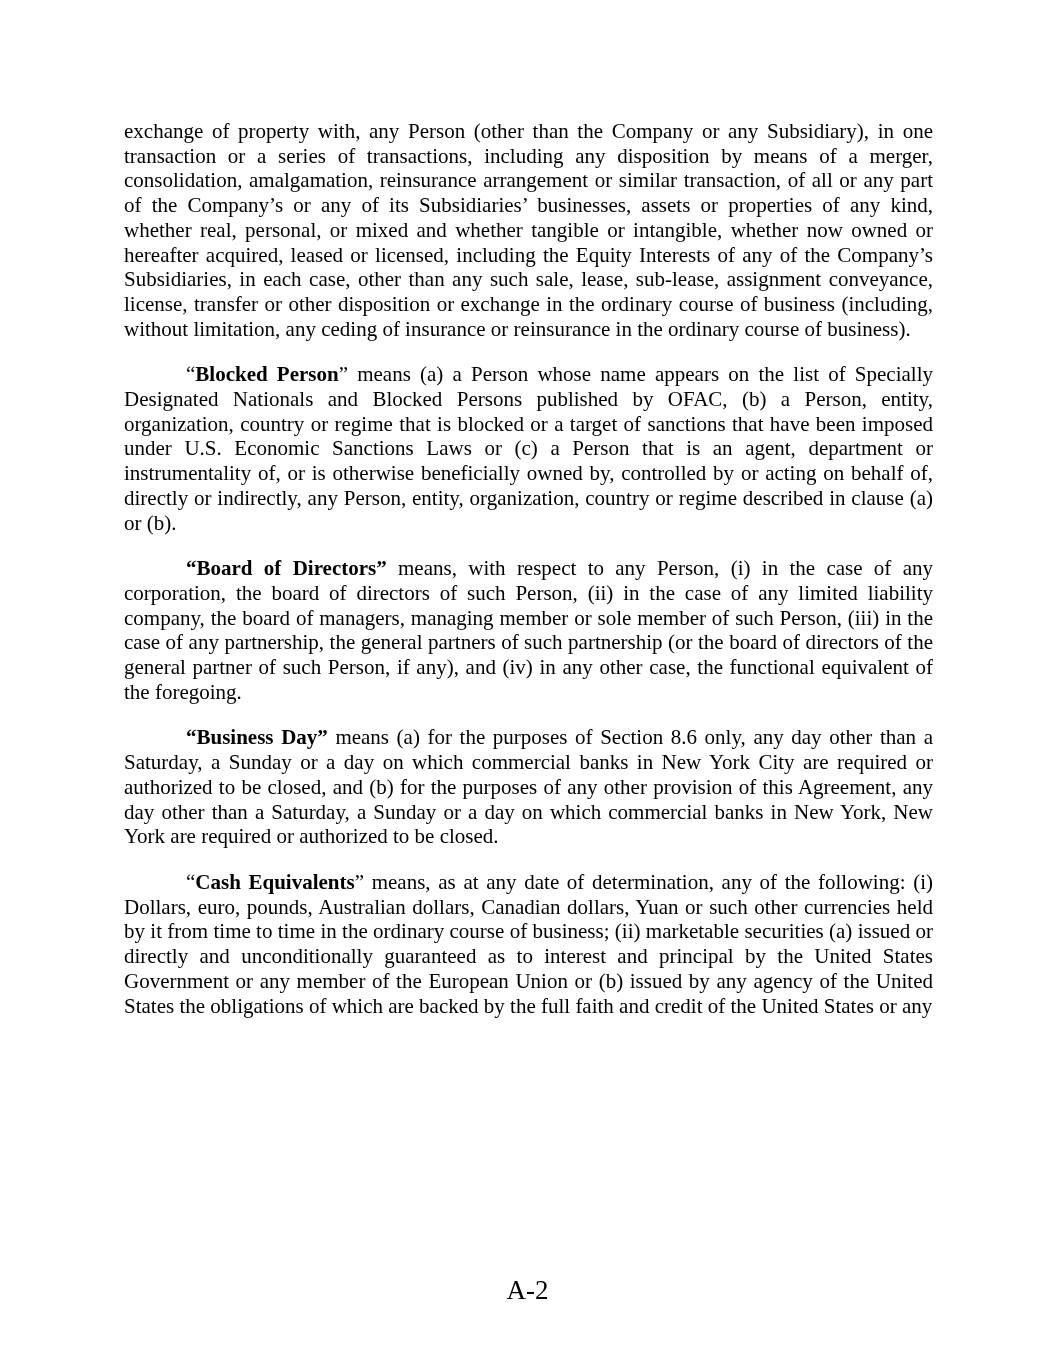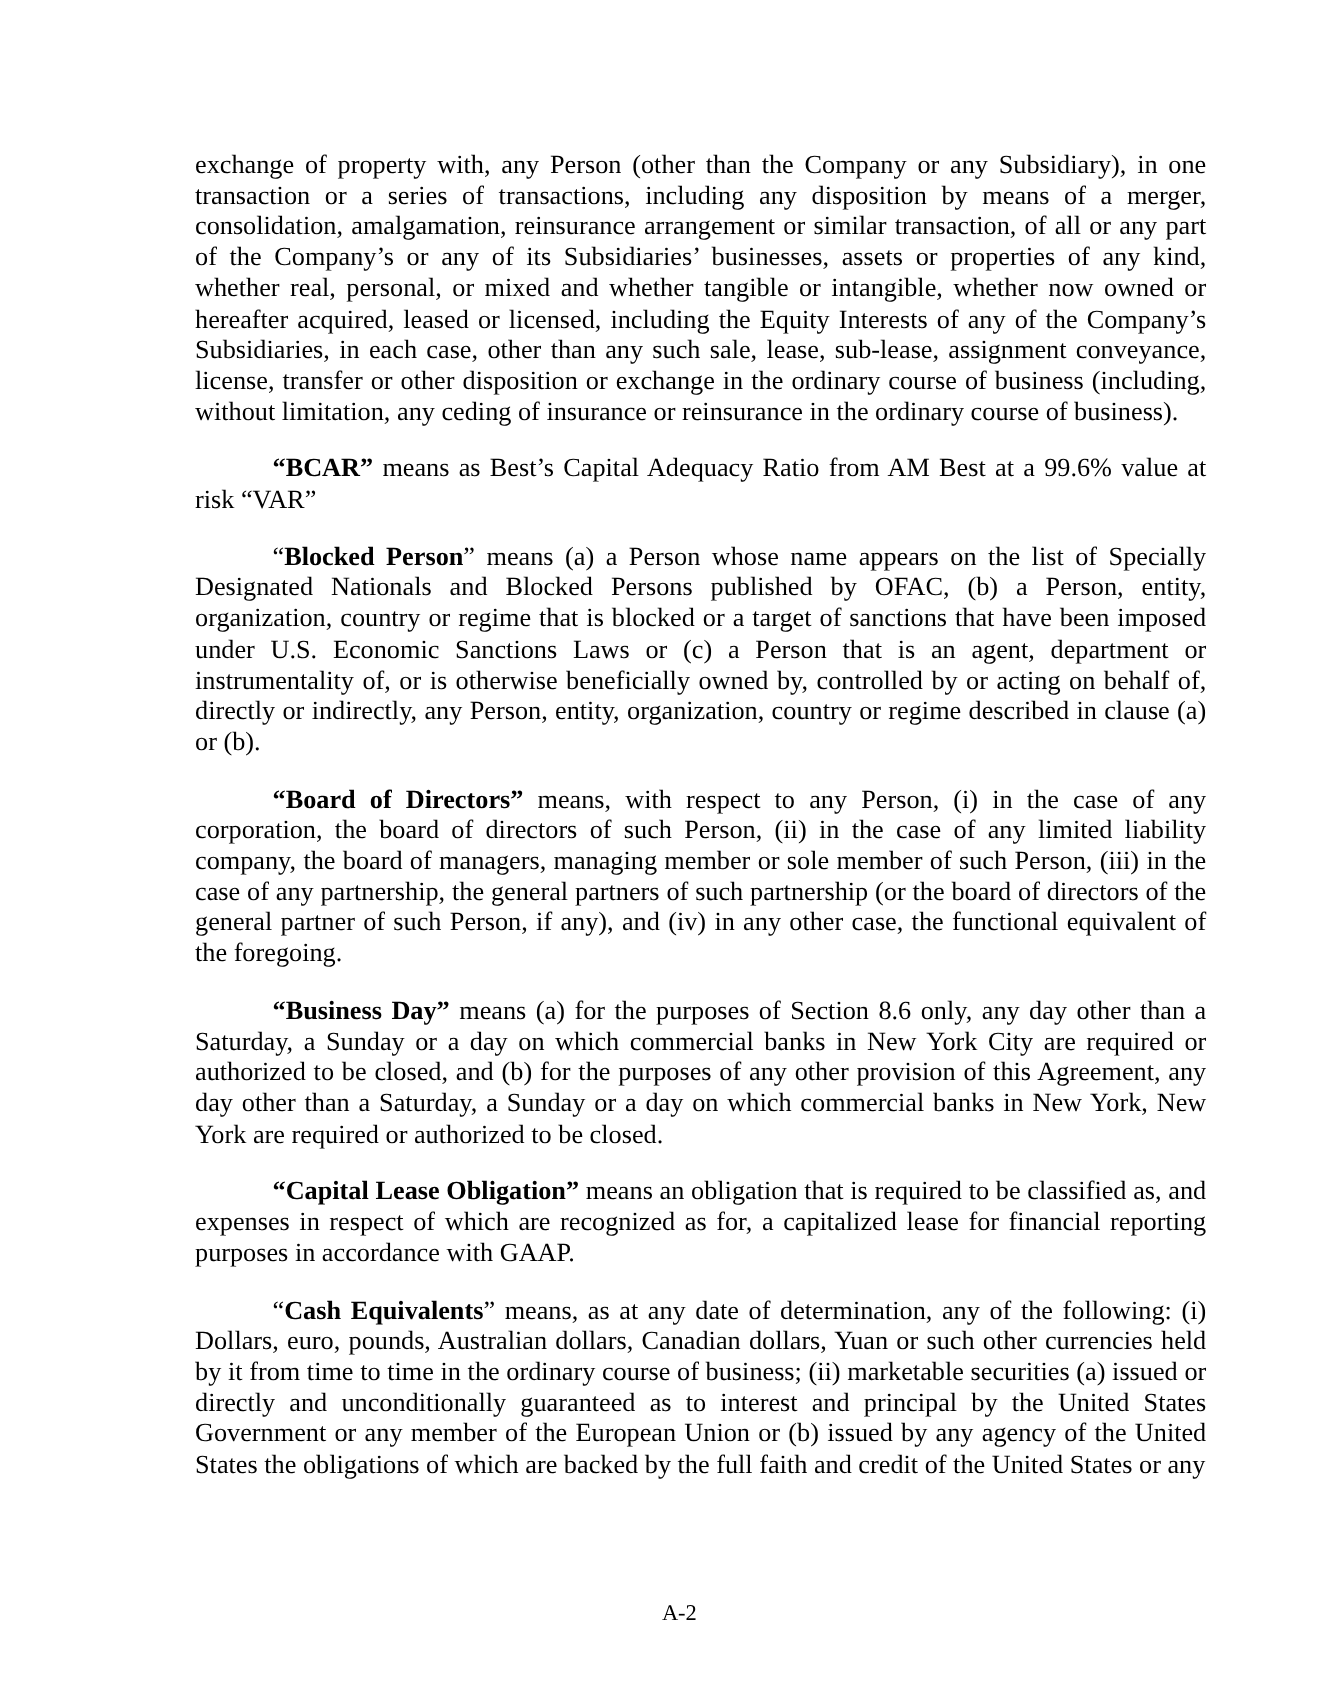--- a/index.html
+++ b/index.html
@@ -8,21 +8,20 @@
     height: 1365px;
     background: #ffffff;
     position: relative;
     font-family: "Liberation Serif", serif;
     color: #000000;
   }
   .page {
     position: absolute;
     inset: 0;
     background: #ffffff;
-    margin-left: 32px;
   }
   .body-text {
     position: absolute;
     left: 124px;
     top: 119px;
     width: 809px;
     font-size: 21px;
     line-height: 24.7px;
     text-align: justify;
   }
@@ -38,41 +37,39 @@
   }
   .para b {
     font-weight: bold;
   }
   .footer {
     position: absolute;
     top: 1278px;
     left: 0;
     width: 100%;
     text-align: center;
-    font-size: 18px;
+    font-size: 27px;
     line-height: 24.7px;
   }
 </style>
 </head>
 <body>
 
 <div class="page">
   <div class="body-text">
 
     <p class="para"><span>exchange of property with, any Person (other than the Company or any Subsidiary), in one transaction or a series of transactions, including any disposition by means of a merger, consolidation, amalgamation, reinsurance arrangement or similar transaction, of all or any part of the Company’s or any of its Subsidiaries’ businesses, assets or properties of any kind, whether real, personal, or mixed and whether tangible or intangible, whether now owned or hereafter acquired, leased or licensed, including the Equity Interests of any of the Company’s Subsidiaries, in each case, other than any such sale, lease, sub-lease, assignment conveyance, license, transfer or other disposition or exchange in the ordinary course of business (including, without limitation, any ceding of insurance or reinsurance in the ordinary course of business).</span></p>
 
-    <p class="para indent"><span></span><b>“BCAR”</b><span> means as Best’s Capital Adequacy Ratio from AM Best at a 99.6% value at risk “VAR”</span></p>
 
     <p class="para indent"><span>“</span><b>Blocked Person</b><span>” means (a) a Person whose name appears on the list of Specially Designated Nationals and Blocked Persons published by OFAC, (b) a Person, entity, organization, country or regime that is blocked or a target of sanctions that have been imposed under U.S. Economic Sanctions Laws or (c) a Person that is an agent, department or instrumentality of, or is otherwise beneficially owned by, controlled by or acting on behalf of, directly or indirectly, any Person, entity, organization, country or regime described in clause (a) or (b).</span></p>
 
     <p class="para indent"><span></span><b>“Board of Directors”</b><span> means, with respect to any Person, (i) in the case of any corporation, the board of directors of such Person, (ii) in the case of any limited liability company, the board of managers, managing member or sole member of such Person, (iii) in the case of any partnership, the general partners of such partnership (or the board of directors of the general partner of such Person, if any), and (iv) in any other case, the functional equivalent of the foregoing.</span></p>
 
     <p class="para indent"><span></span><b>“Business Day”</b><span> means (a) for the purposes of Section 8.6 only, any day other than a Saturday, a Sunday or a day on which commercial banks in New York City are required or authorized to be closed, and (b) for the purposes of any other provision of this Agreement, any day other than a Saturday, a Sunday or a day on which commercial banks in New York, New York are required or authorized to be closed.</span></p>
 
 
-    <p class="para indent"><span></span><b>“Capital Lease Obligation”</b><span> means an obligation that is required to be classified as, and expenses in respect of which are recognized as for, a capitalized lease for financial reporting purposes in accordance with GAAP.</span></p>
 
     <p class="para indent"><span>“</span><b>Cash Equivalents</b><span>” means, as at any date of determination, any of the following: (i) Dollars, euro, pounds, Australian dollars, Canadian dollars, Yuan or such other currencies held by it from time to time in the ordinary course of business; (ii) marketable securities (a) issued or directly and unconditionally guaranteed as to interest and principal by the United States Government or any member of the European Union or (b) issued by any agency of the United States the obligations of which are backed by the full faith and credit of the United States or any</span></p>
 
   </div>
 
   <div class="footer">A-2</div>
 </div>
 
 </body></html>

